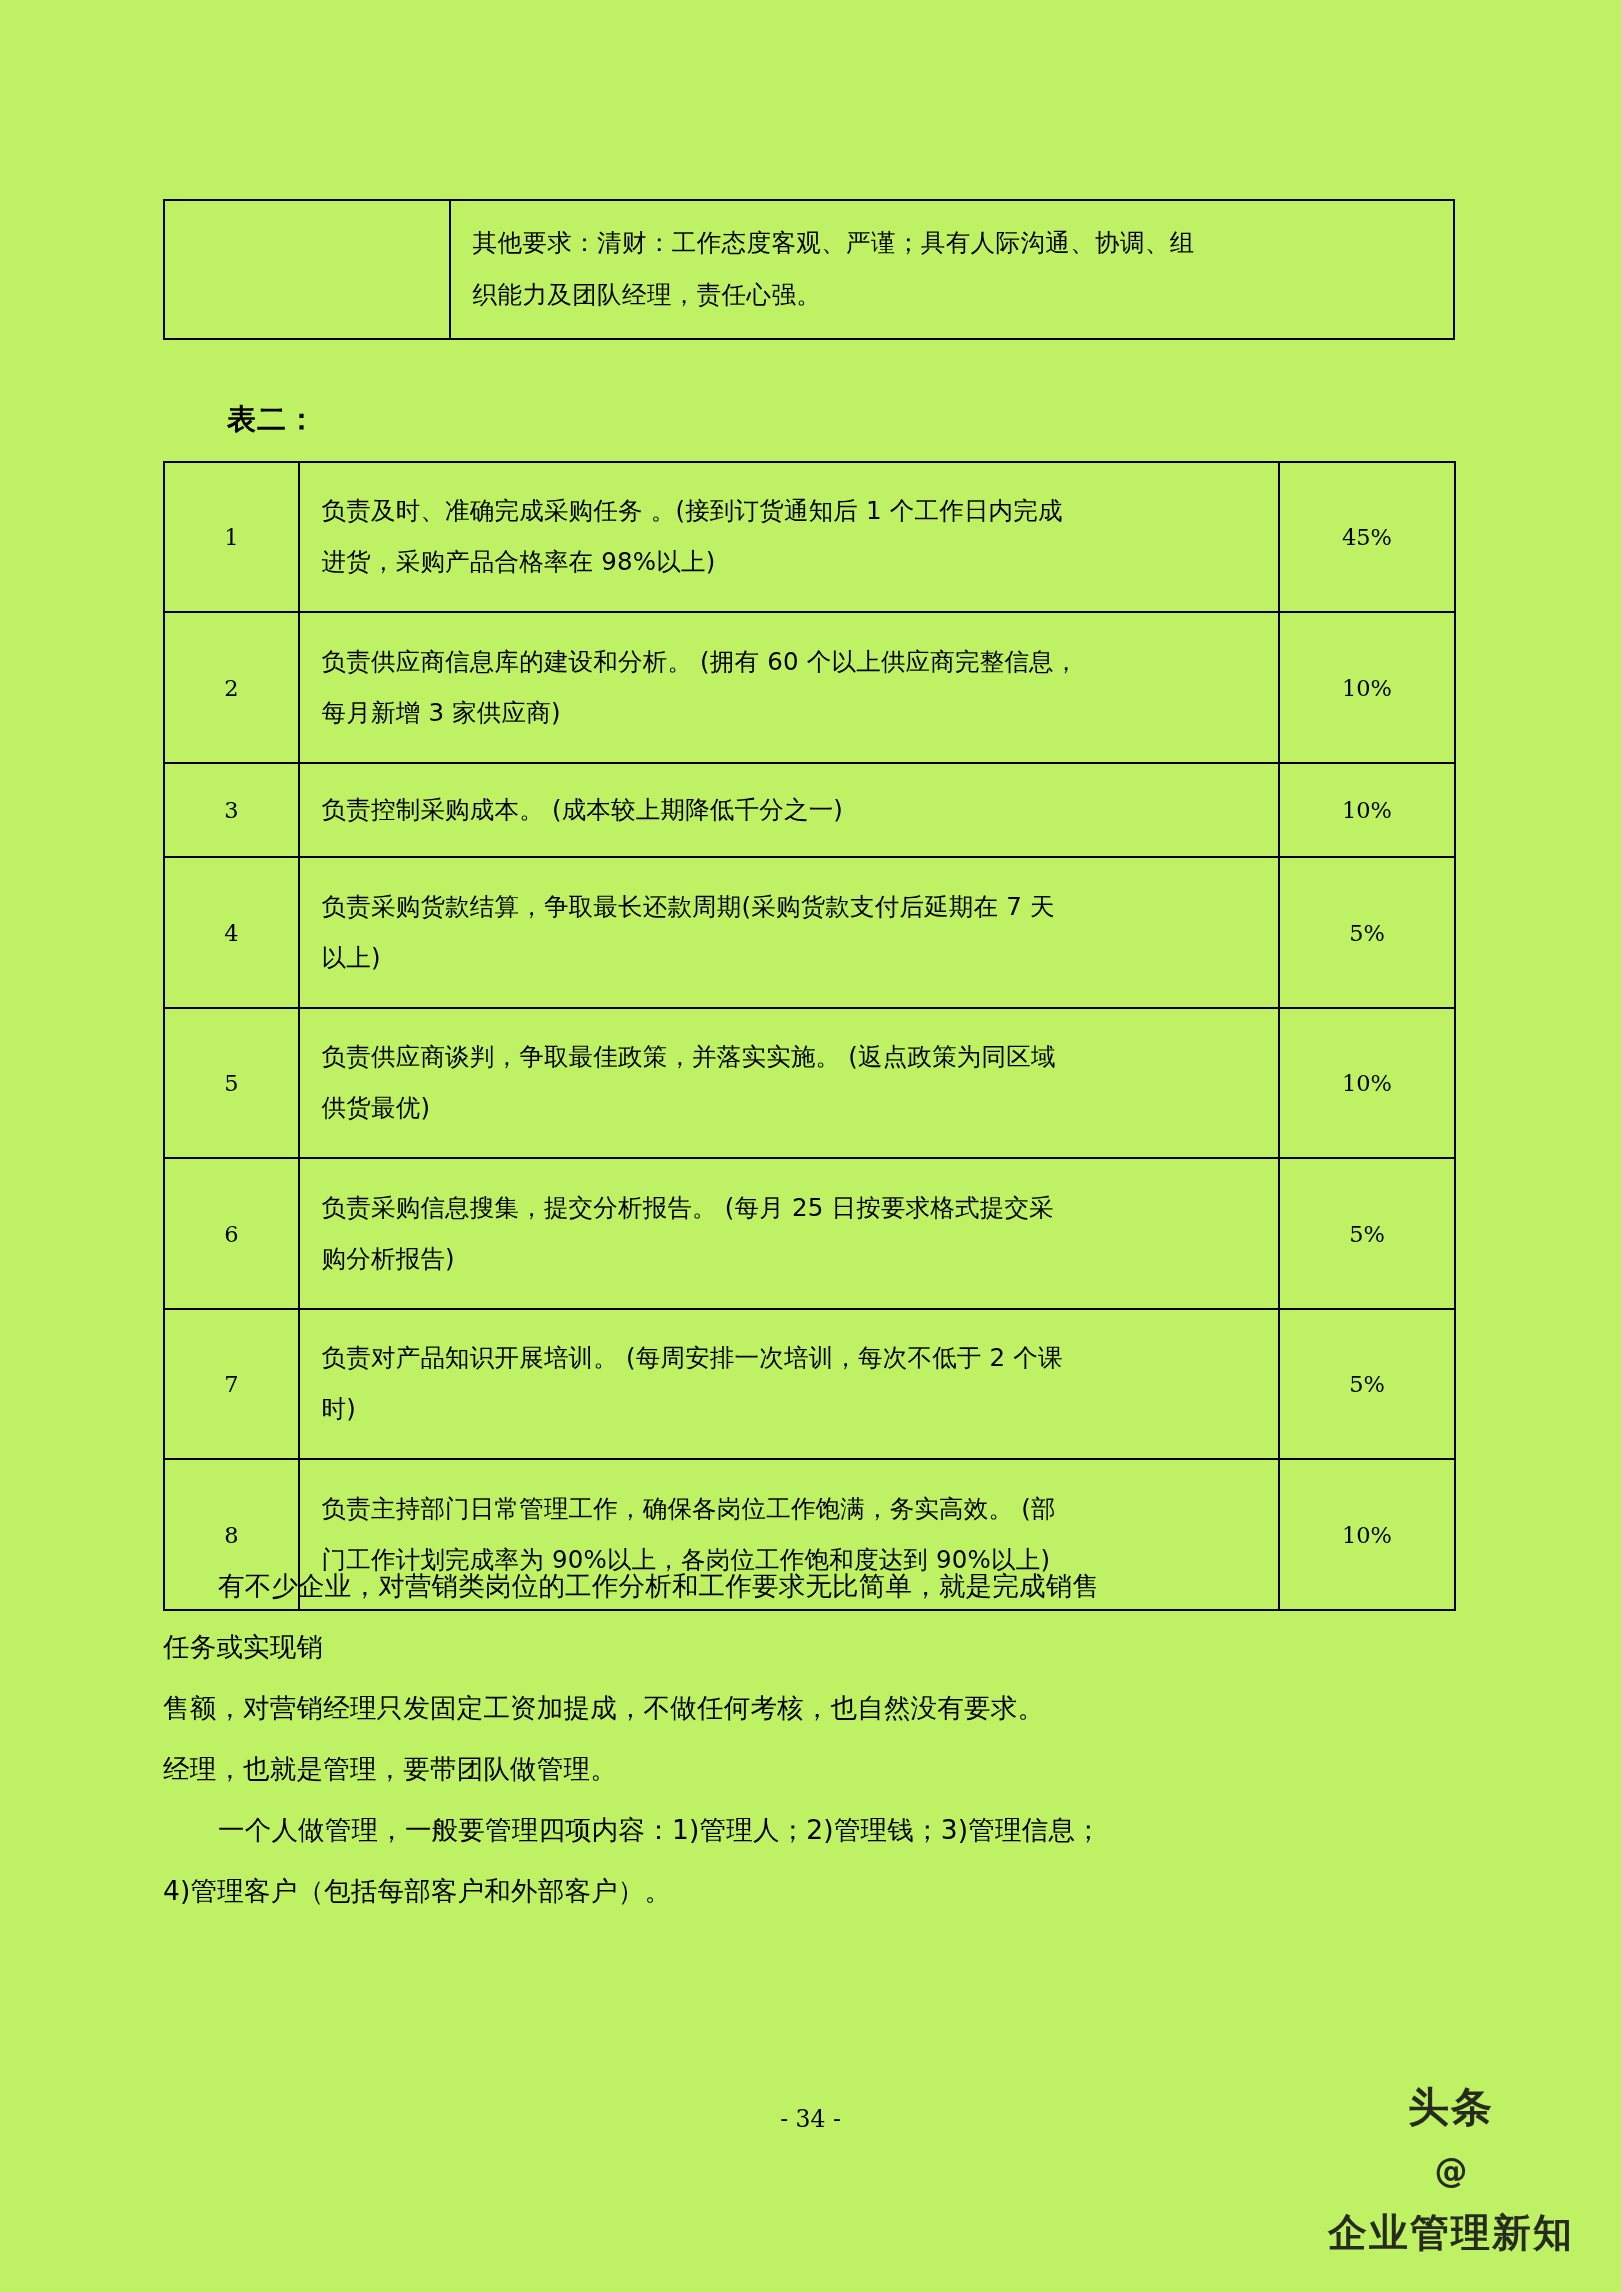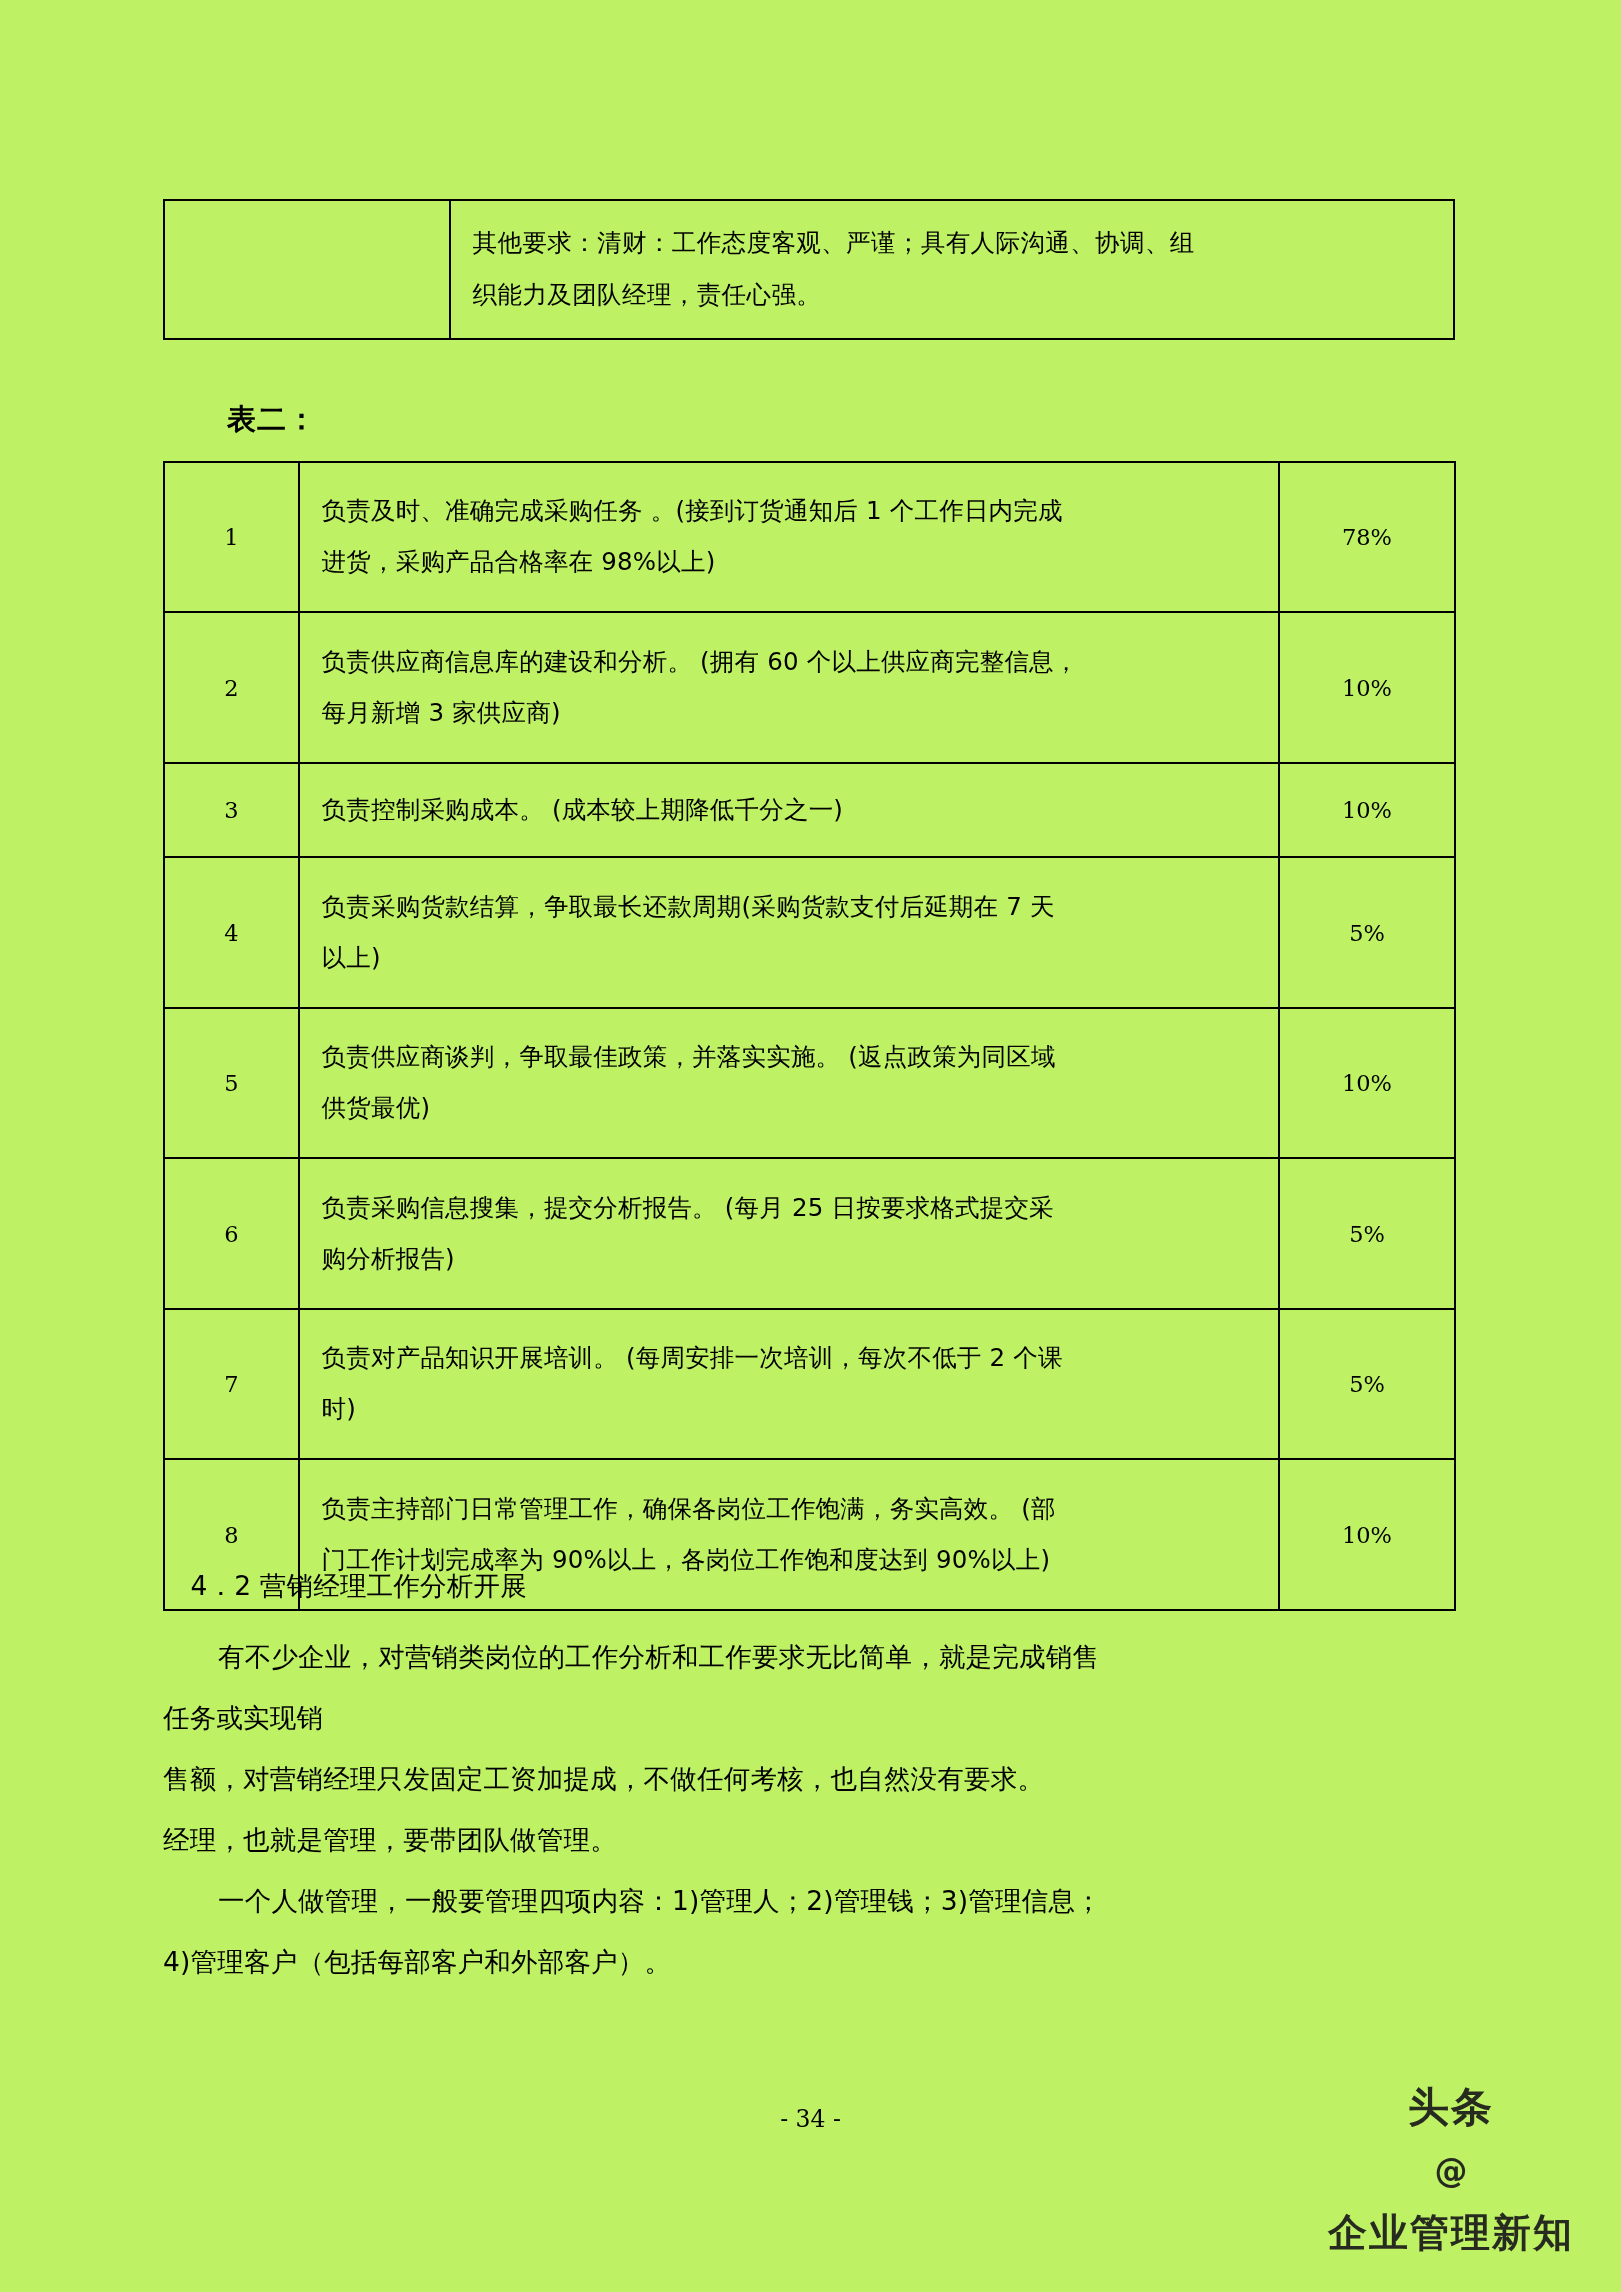--- a/index.html
+++ b/index.html
@@ -194,21 +194,21 @@
         <col class="col-pct">
       </colgroup>
       <tbody>
 
       <tr class="r-1">
         <td class="imp">1</td>
         <td class="work">
           <div class="wline">负责及时、准确完成采购任务 。(接到订货通知后 1 个工作日内完成</div>
           <div class="wline">进货，采购产品合格率在 98%以上)</div>
         </td>
-        <td class="pct">78%</td>
+        <td class="pct">45%</td>
       </tr>
 
       <tr class="r-2">
         <td class="imp">2</td>
         <td class="work">
           <div class="wline">负责供应商信息库的建设和分析。 (拥有 60 个以上供应商完整信息，</div>
           <div class="wline">每月新增 3 家供应商)</div>
         </td>
         <td class="pct">10%</td>
       </tr>
@@ -263,21 +263,20 @@
           <div class="wline">负责主持部门日常管理工作，确保各岗位工作饱满，务实高效。 (部</div>
           <div class="wline">门工作计划完成率为 90%以上，各岗位工作饱和度达到 90%以上)</div>
         </td>
         <td class="pct">10%</td>
       </tr>
     </tbody>
       </table>
   </div>
 
   <div class="body-block">
-    <div class="para sec">4．2 营销经理工作分析开展</div>
     <div class="para indent">有不少企业，对营销类岗位的工作分析和工作要求无比简单，就是完成销售</div>
     <div class="para">任务或实现销</div>
     <div class="para">售额，对营销经理只发固定工资加提成，不做任何考核，也自然没有要求。</div>
     <div class="para">经理，也就是管理，要带团队做管理。</div>
     <div class="para indent">一个人做管理，一般要管理四项内容：1)管理人；2)管理钱；3)管理信息；</div>
     <div class="para">4)管理客户（包括每部客户和外部客户）。</div>
   </div>
 
   <div class="page-number">- 34 -</div>
 

